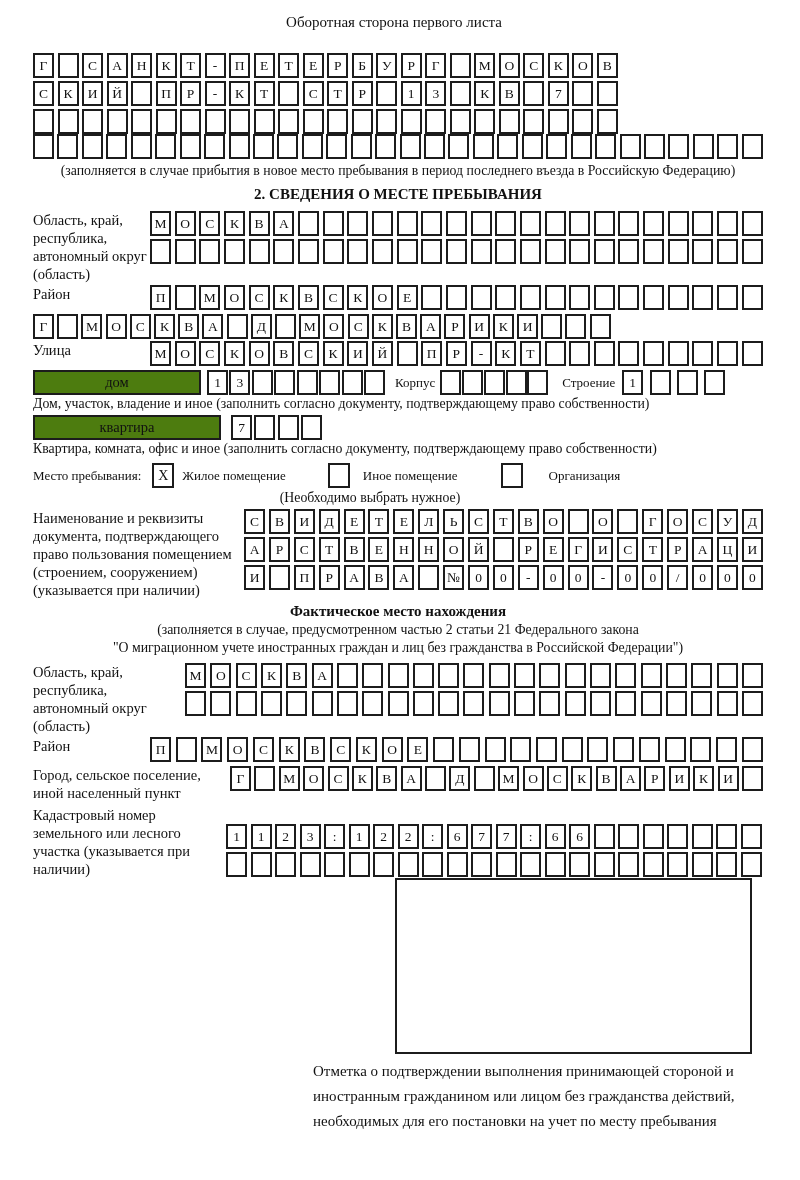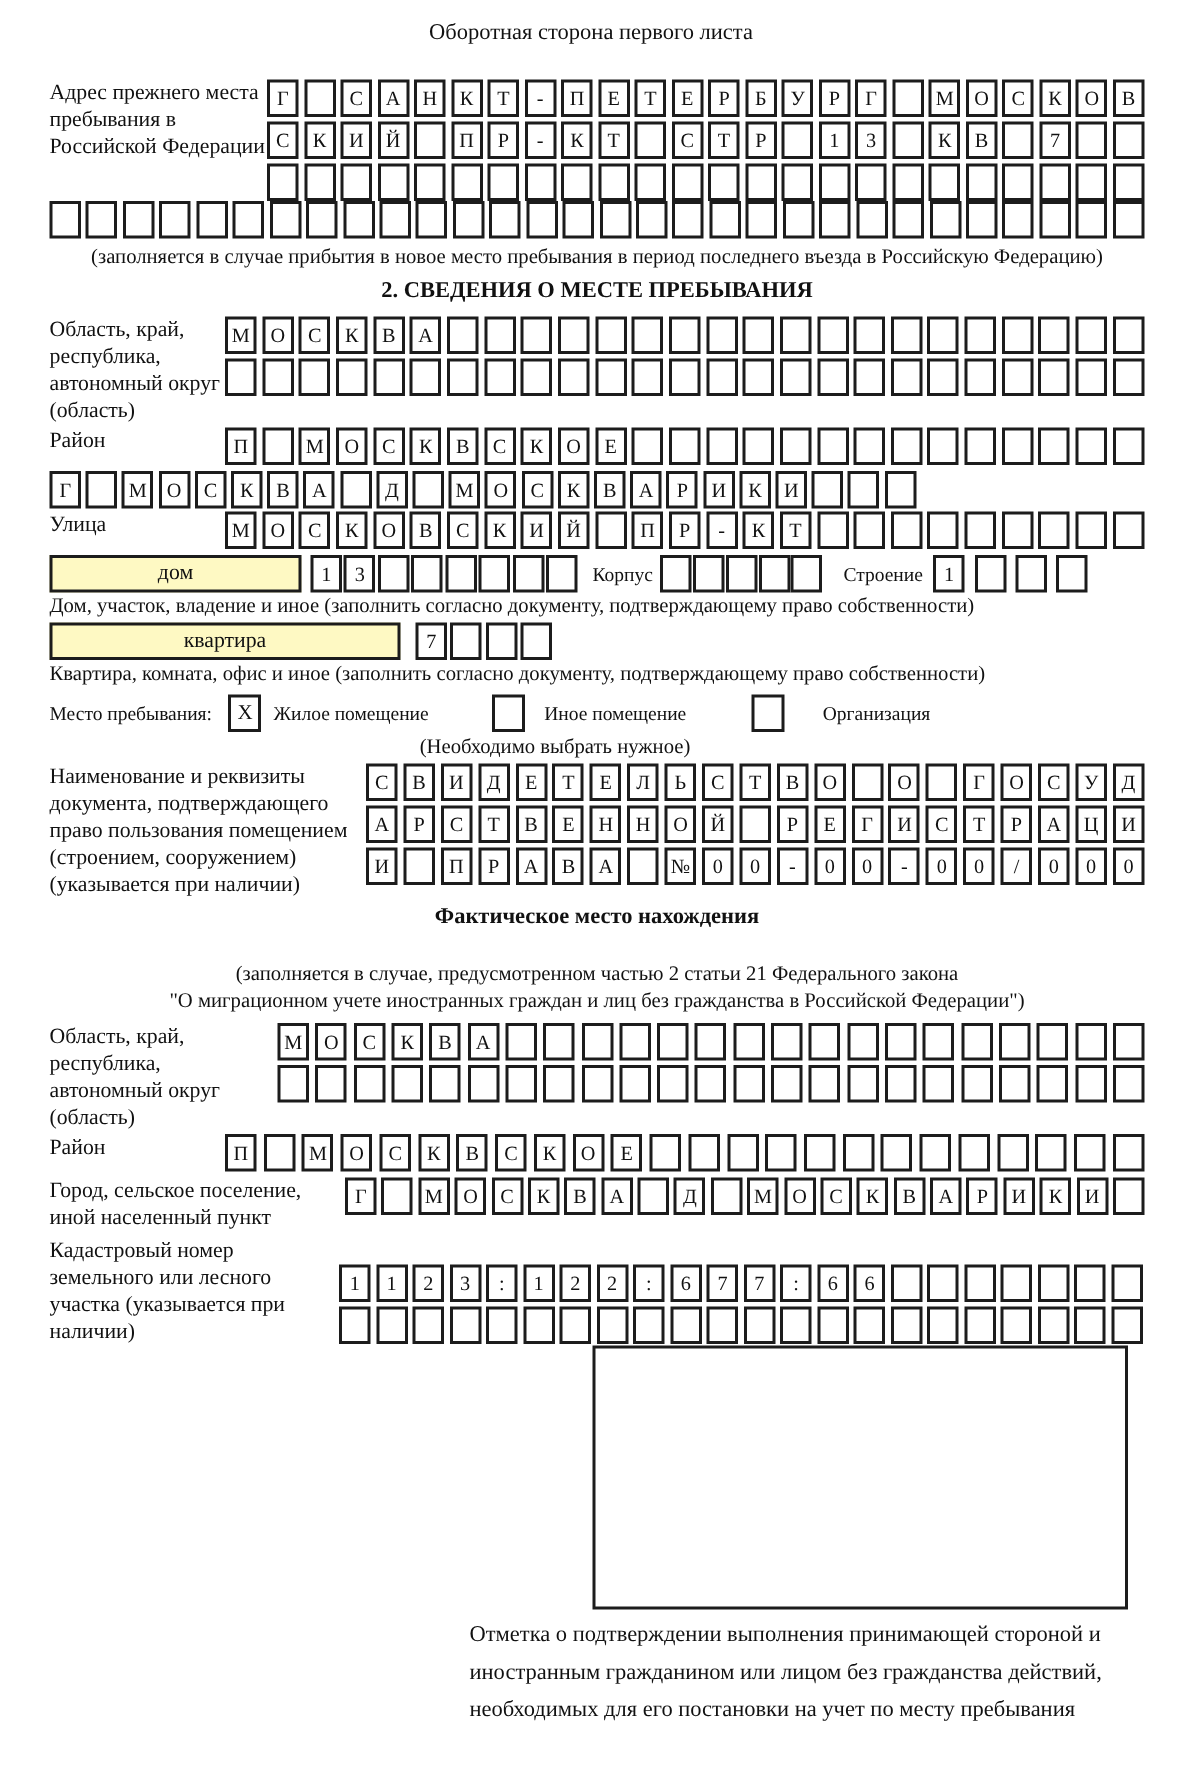--- a/index.html
+++ b/index.html
@@ -23,21 +23,21 @@
   }
   .wfull{width:730px;}
   .w585{width:585px;} .w613{width:613px;} .w519{width:519px;}
   .w583{width:578px;} .w533{width:533px;} .w536{width:536px;}
   .note{font-size:13.8px;line-height:18px;}
   .center{text-align:center;}
   .sec-title{font-weight:bold;font-size:15px;text-align:center;margin:6px 0 8px 0;}
   .widebox{
     box-sizing:border-box;border:2px solid #1c1c1c;height:25px;
     display:flex;align-items:center;justify-content:center;
-    font-size:14.5px;background:#fef9c3;flex-shrink:0;
+    font-size:14.5px;background:#4d7c0f;flex-shrink:0;
   }
   .inline-lbl{font-size:13px;line-height:25px;flex-shrink:0;}
   .checkbox{
     width:22px;height:25px;box-sizing:border-box;border:2px solid #1c1c1c;
     display:inline-flex;align-items:center;justify-content:center;
     font-size:14px;flex-shrink:0;background:#fff;
   }
   .stay-row{align-items:center;height:27px;}
   .stamp-box{
     width:357px;height:176px;border:2px solid #1c1c1c;box-sizing:border-box;
@@ -47,21 +47,20 @@
     font-size:15px;line-height:25px;margin-top:5px;}
   .mt2{margin-top:2px;} .mt4{margin-top:4px;}
   .mb0{margin-bottom:0;}
 </style>
 </head>
 <body>
 
 <div class="top-title">Оборотная сторона первого листа</div>
 
 <div class="formrow">
-  <div class="lbl w145">Адрес прежнего места пребывания в Российской Федерации</div>
   <div class="cells-col">
     <div class="cellrow w585">
         <span class="cell">Г</span>
         <span class="cell"></span>
         <span class="cell">С</span>
         <span class="cell">А</span>
         <span class="cell">Н</span>
         <span class="cell">К</span>
         <span class="cell">Т</span>
         <span class="cell">-</span>
@@ -347,21 +346,21 @@
   <div class="cellrow mb0" style="width:103px;margin-left:7px">
       <span class="cell">1</span>
       <span class="cell"></span>
       <span class="cell"></span>
       <span class="cell"></span>
     </div>
 </div>
 <div class="note">Дом, участок, владение и иное (заполнить согласно документу, подтверждающему право собственности)</div>
 
 <div class="formrow mt2">
-  <div class="widebox" style="width:234px">квартира</div>
+  <div class="widebox" style="width:188px">квартира</div>
   <div class="cellrow mb0" style="width:91px;margin-left:10px">
       <span class="cell">7</span>
       <span class="cell"></span>
       <span class="cell"></span>
       <span class="cell"></span>
     </div>
 </div>
 <div class="note" style="margin-bottom:4px">Квартира, комната, офис и иное (заполнить согласно документу, подтверждающему право собственности)</div>
 
 <div class="formrow stay-row">
@@ -443,21 +442,21 @@
         <span class="cell">0</span>
         <span class="cell">0</span>
         <span class="cell">/</span>
         <span class="cell">0</span>
         <span class="cell">0</span>
         <span class="cell">0</span>
       </div>
   </div>
 </div>
 
-<div class="sec-title mt4" style="margin-bottom:20px">Фактическое место нахождения</div>
+<div class="sec-title mt4" style="margin-bottom:1px">Фактическое место нахождения</div>
 <div class="note center">(заполняется в случае, предусмотренном частью 2 статьи 21 Федерального закона</div>
 <div class="note center" style="margin-bottom:6px">"О миграционном учете иностранных граждан и лиц без гражданства в Российской Федерации")</div>
 
 <div class="formrow">
   <div class="lbl w152">Область, край, республика, автономный округ (область)</div>
   <div class="cells-col">
     <div class="cellrow w583">
         <span class="cell">М</span>
         <span class="cell">О</span>
         <span class="cell">С</span>

